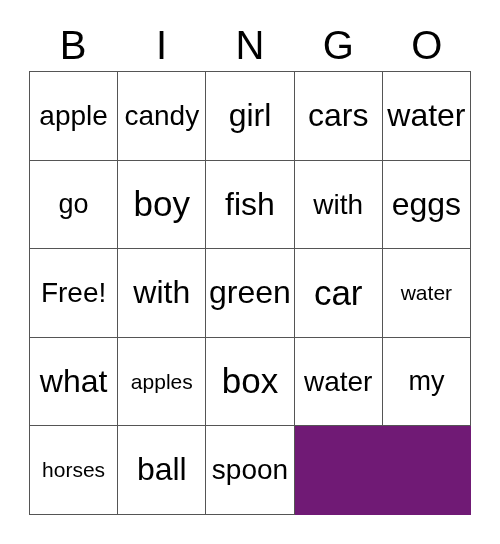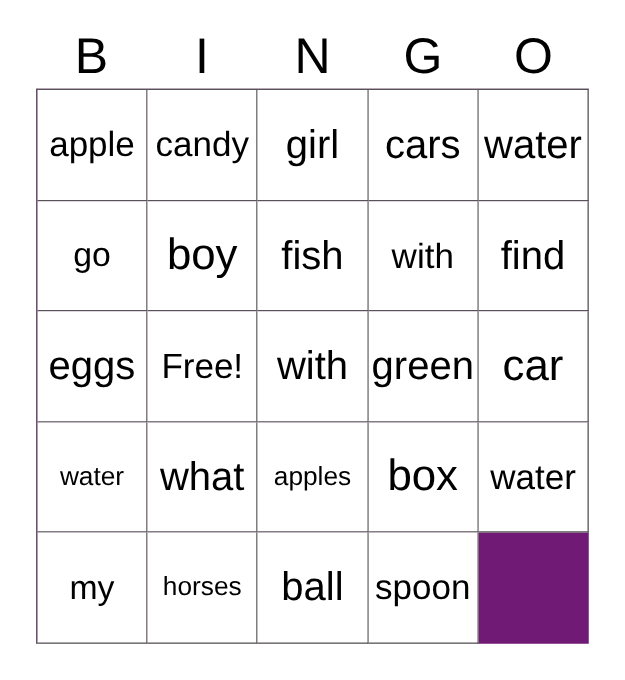--- a/index.html
+++ b/index.html
@@ -122,23 +122,20 @@
         <span class="cell-text">boy</span>
       </div>
     <div class="cell len-4">
         <span class="cell-text">fish</span>
       </div>
     <div class="cell len-5">
         <span class="cell-text">with</span>
       </div>
 
     <div class="cell len-4">
-        <span class="cell-text">find</span>
-      </div>
-    <div class="cell len-4">
         <span class="cell-text">eggs</span>
       </div>
     <div class="cell len-5">
         <span class="cell-text">Free!</span>
       </div>
     <div class="cell len-4">
         <span class="cell-text">with</span>
       </div>
     <div class="cell len-4">
         <span class="cell-text">green</span>

